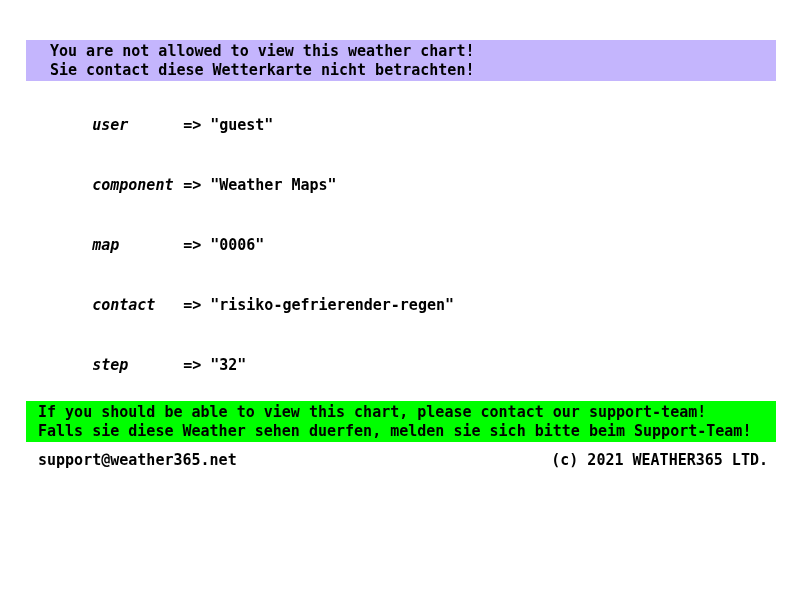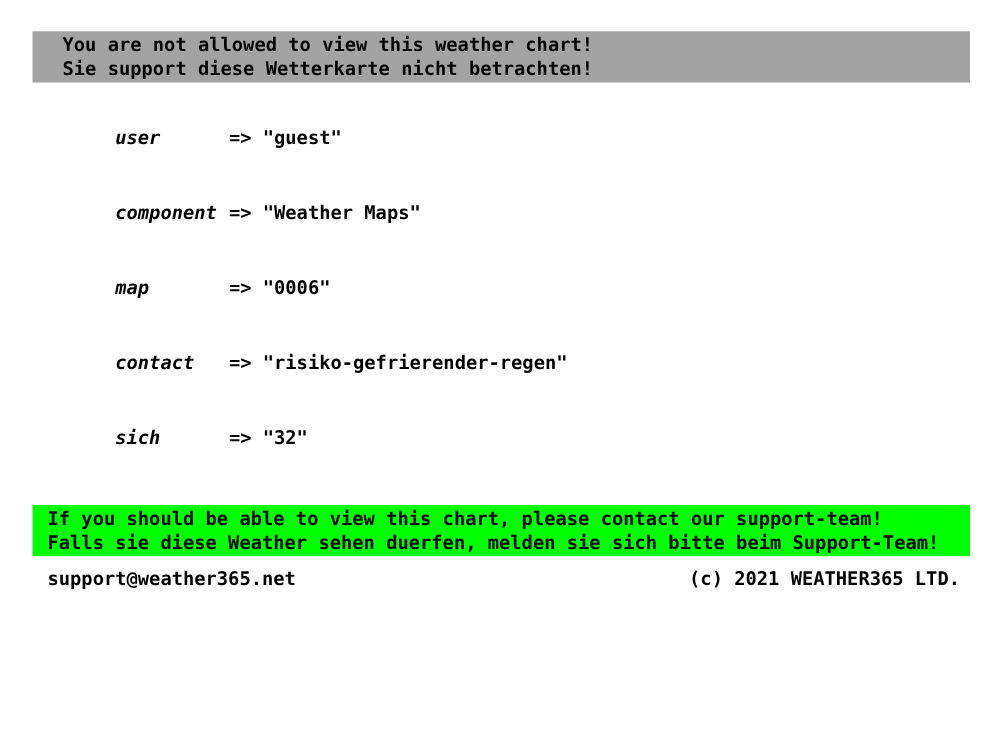--- a/index.html
+++ b/index.html
@@ -20,27 +20,27 @@
     color: #000000;
   }
   .banner {
     width: 750px;
     margin-left: 26px;
     box-sizing: border-box;
     padding: 2px 0 1px 12px;
     line-height: 19px;
   }
   .banner-error {
-    background: #a3a3a3;
-    margin-top: 25px;
+    background: #c4b5fd;
+    margin-top: 40px;
     padding-left: 24px;
   }
   .banner-support {
     background: #00ff00;
-    margin-top: 24px;
+    margin-top: 6px;
   }
   .banner-line {
     white-space: pre;
   }
   .kv-block {
     margin: 14px 0 0 38px;
   }
   .kv-row {
     line-height: 20px;
     white-space: pre;
@@ -65,38 +65,38 @@
     white-space: pre;
   }
 </style>
 </head>
 <body>
 
 <div class="page">
 
   <div class="banner banner-error">
     <div class="banner-line">You are not allowed to view this weather chart!</div>
-    <div class="banner-line">Sie support diese Wetterkarte nicht betrachten!</div>
+    <div class="banner-line">Sie contact diese Wetterkarte nicht betrachten!</div>
   </div>
 
   <div class="kv-block">
     <div class="kv-row">
       <span class="kv-key">user</span><span class="kv-arrow">=&gt;</span><span class="kv-value">"guest"</span>
     </div>
     <div class="kv-row">
       <span class="kv-key">component</span><span class="kv-arrow">=&gt;</span><span class="kv-value">"Weather Maps"</span>
     </div>
     <div class="kv-row">
       <span class="kv-key">map</span><span class="kv-arrow">=&gt;</span><span class="kv-value">"0006"</span>
     </div>
     <div class="kv-row">
       <span class="kv-key">contact</span><span class="kv-arrow">=&gt;</span><span class="kv-value">"risiko-gefrierender-regen"</span>
     </div>
     <div class="kv-row">
-      <span class="kv-key">sich</span><span class="kv-arrow">=&gt;</span><span class="kv-value">"32"</span>
+      <span class="kv-key">step</span><span class="kv-arrow">=&gt;</span><span class="kv-value">"32"</span>
     </div>
   </div>
 
   <div class="banner banner-support">
     <div class="banner-line">If you should be able to view this chart, please contact our support-team!</div>
     <div class="banner-line">Falls sie diese Weather sehen duerfen, melden sie sich bitte beim Support-Team!</div>
   </div>
 
   <div class="footer">
     <span>support@weather365.net</span>

